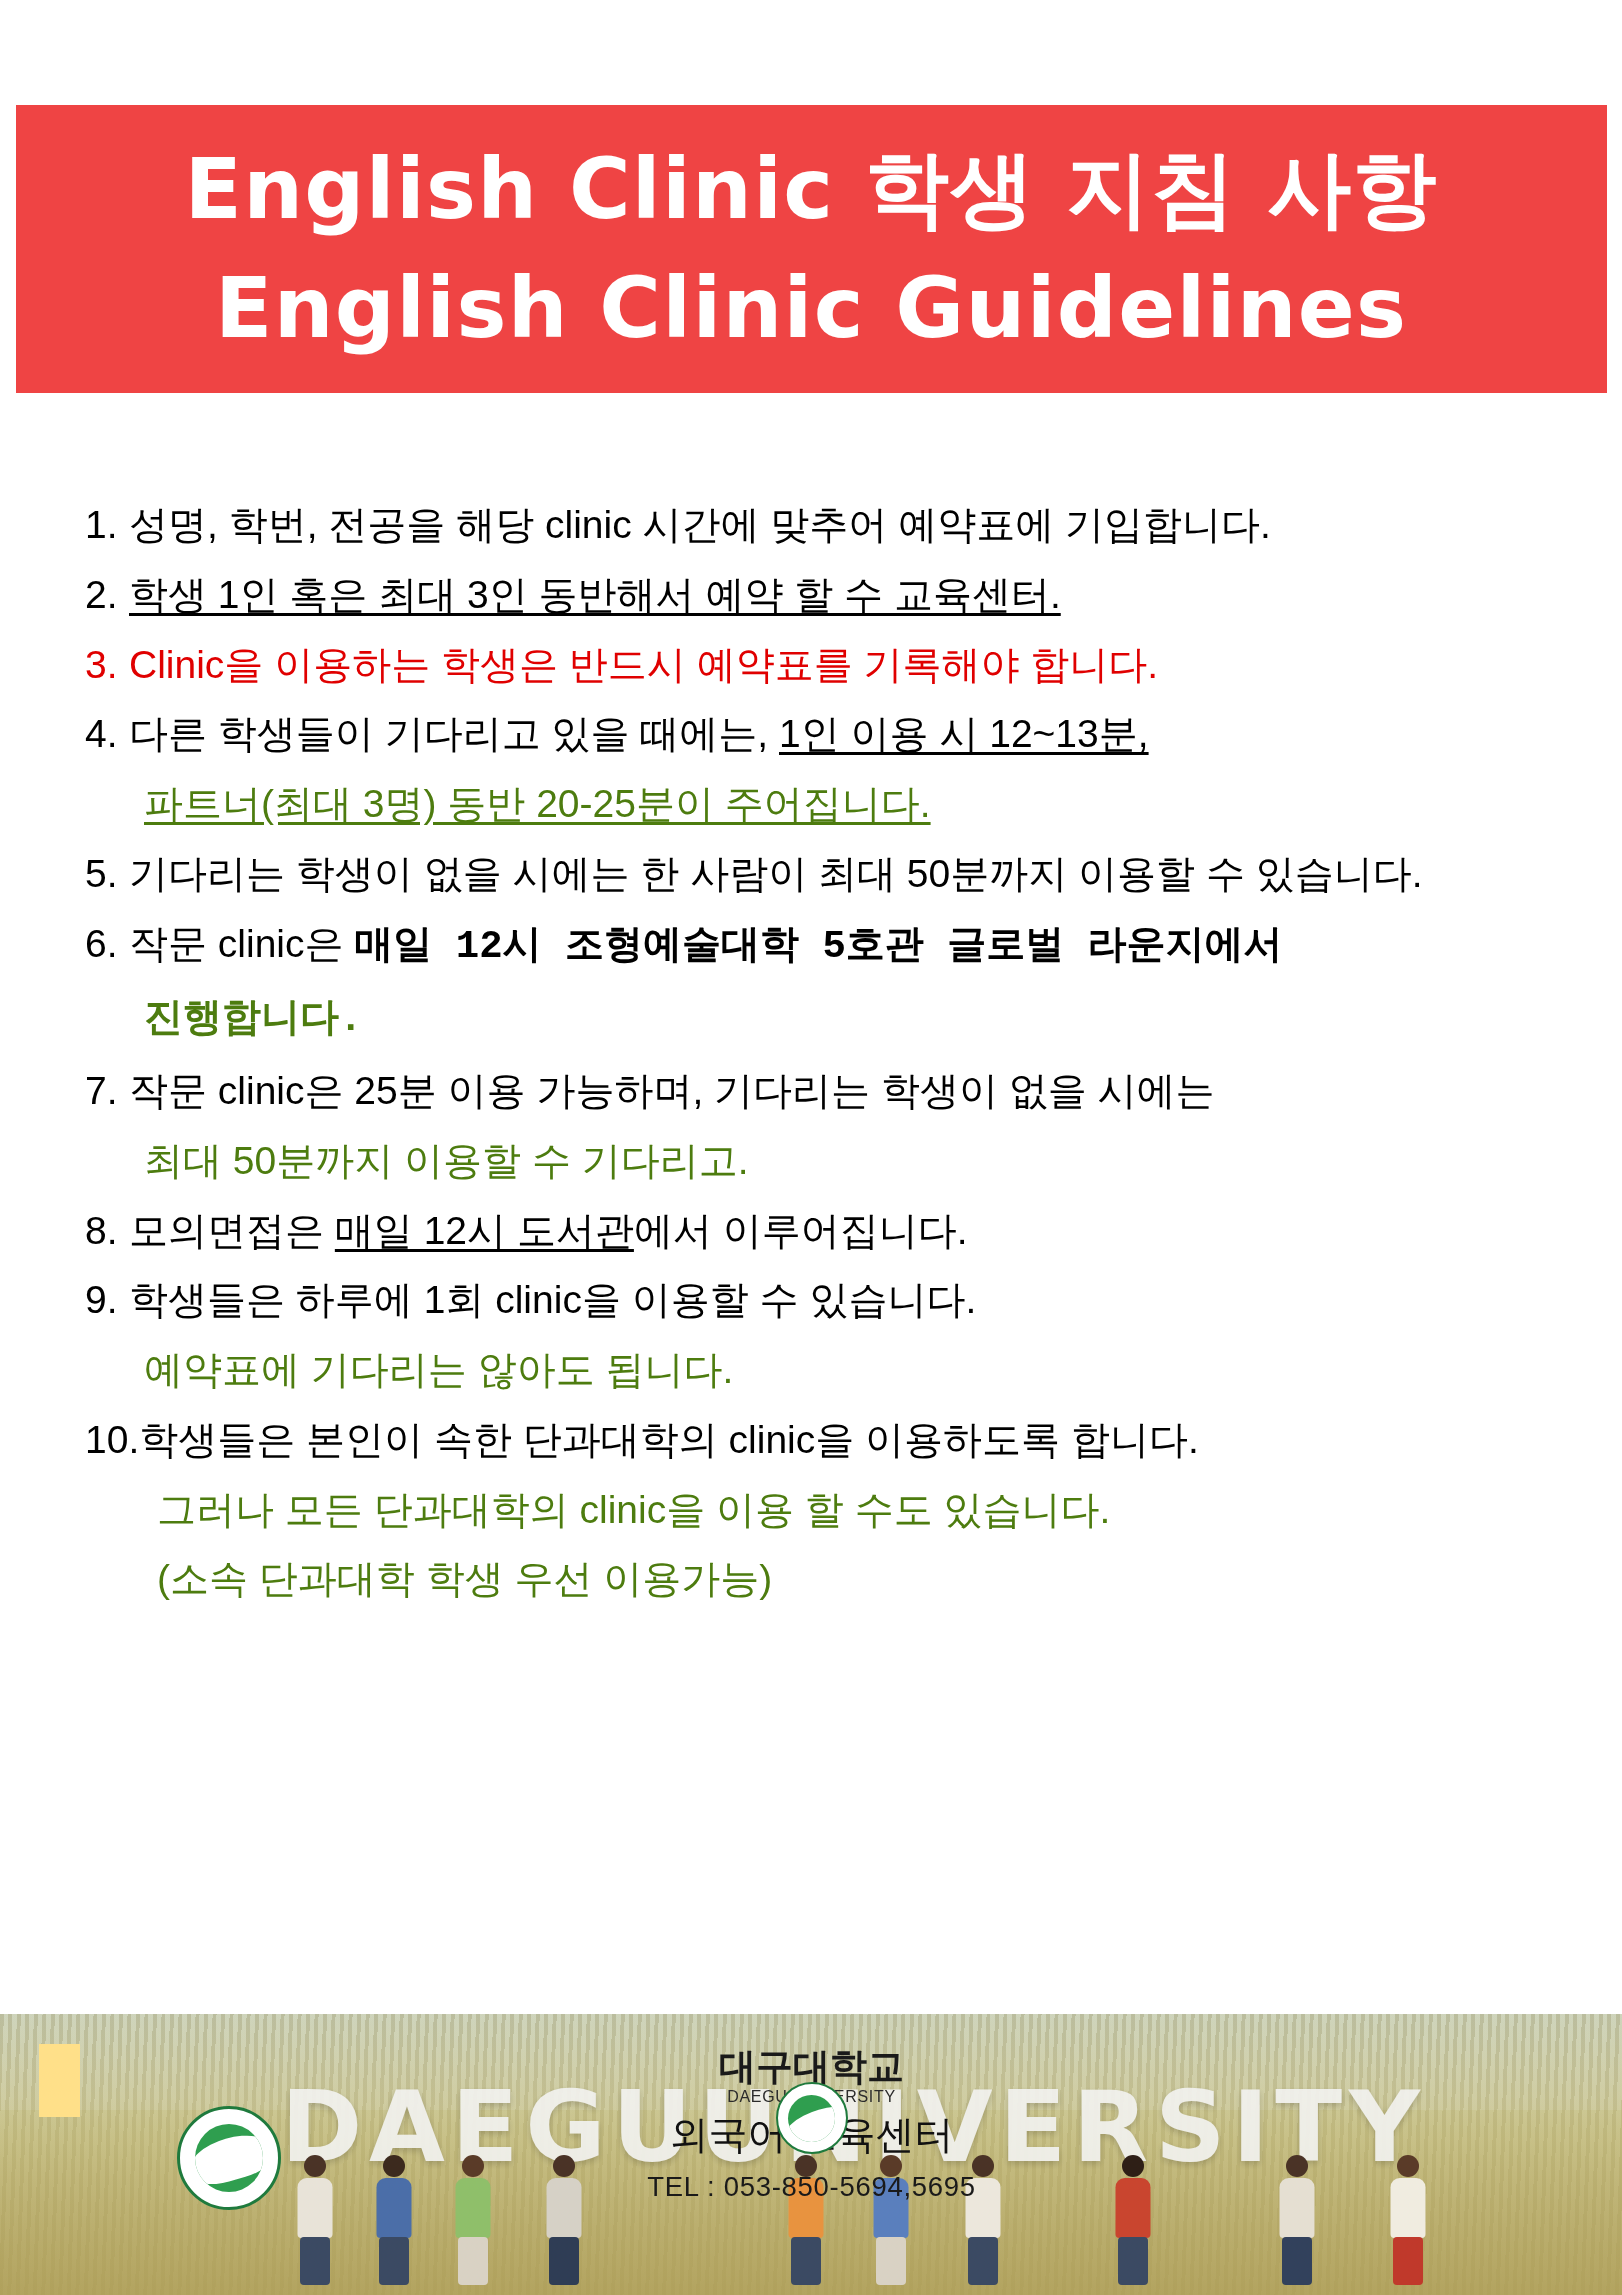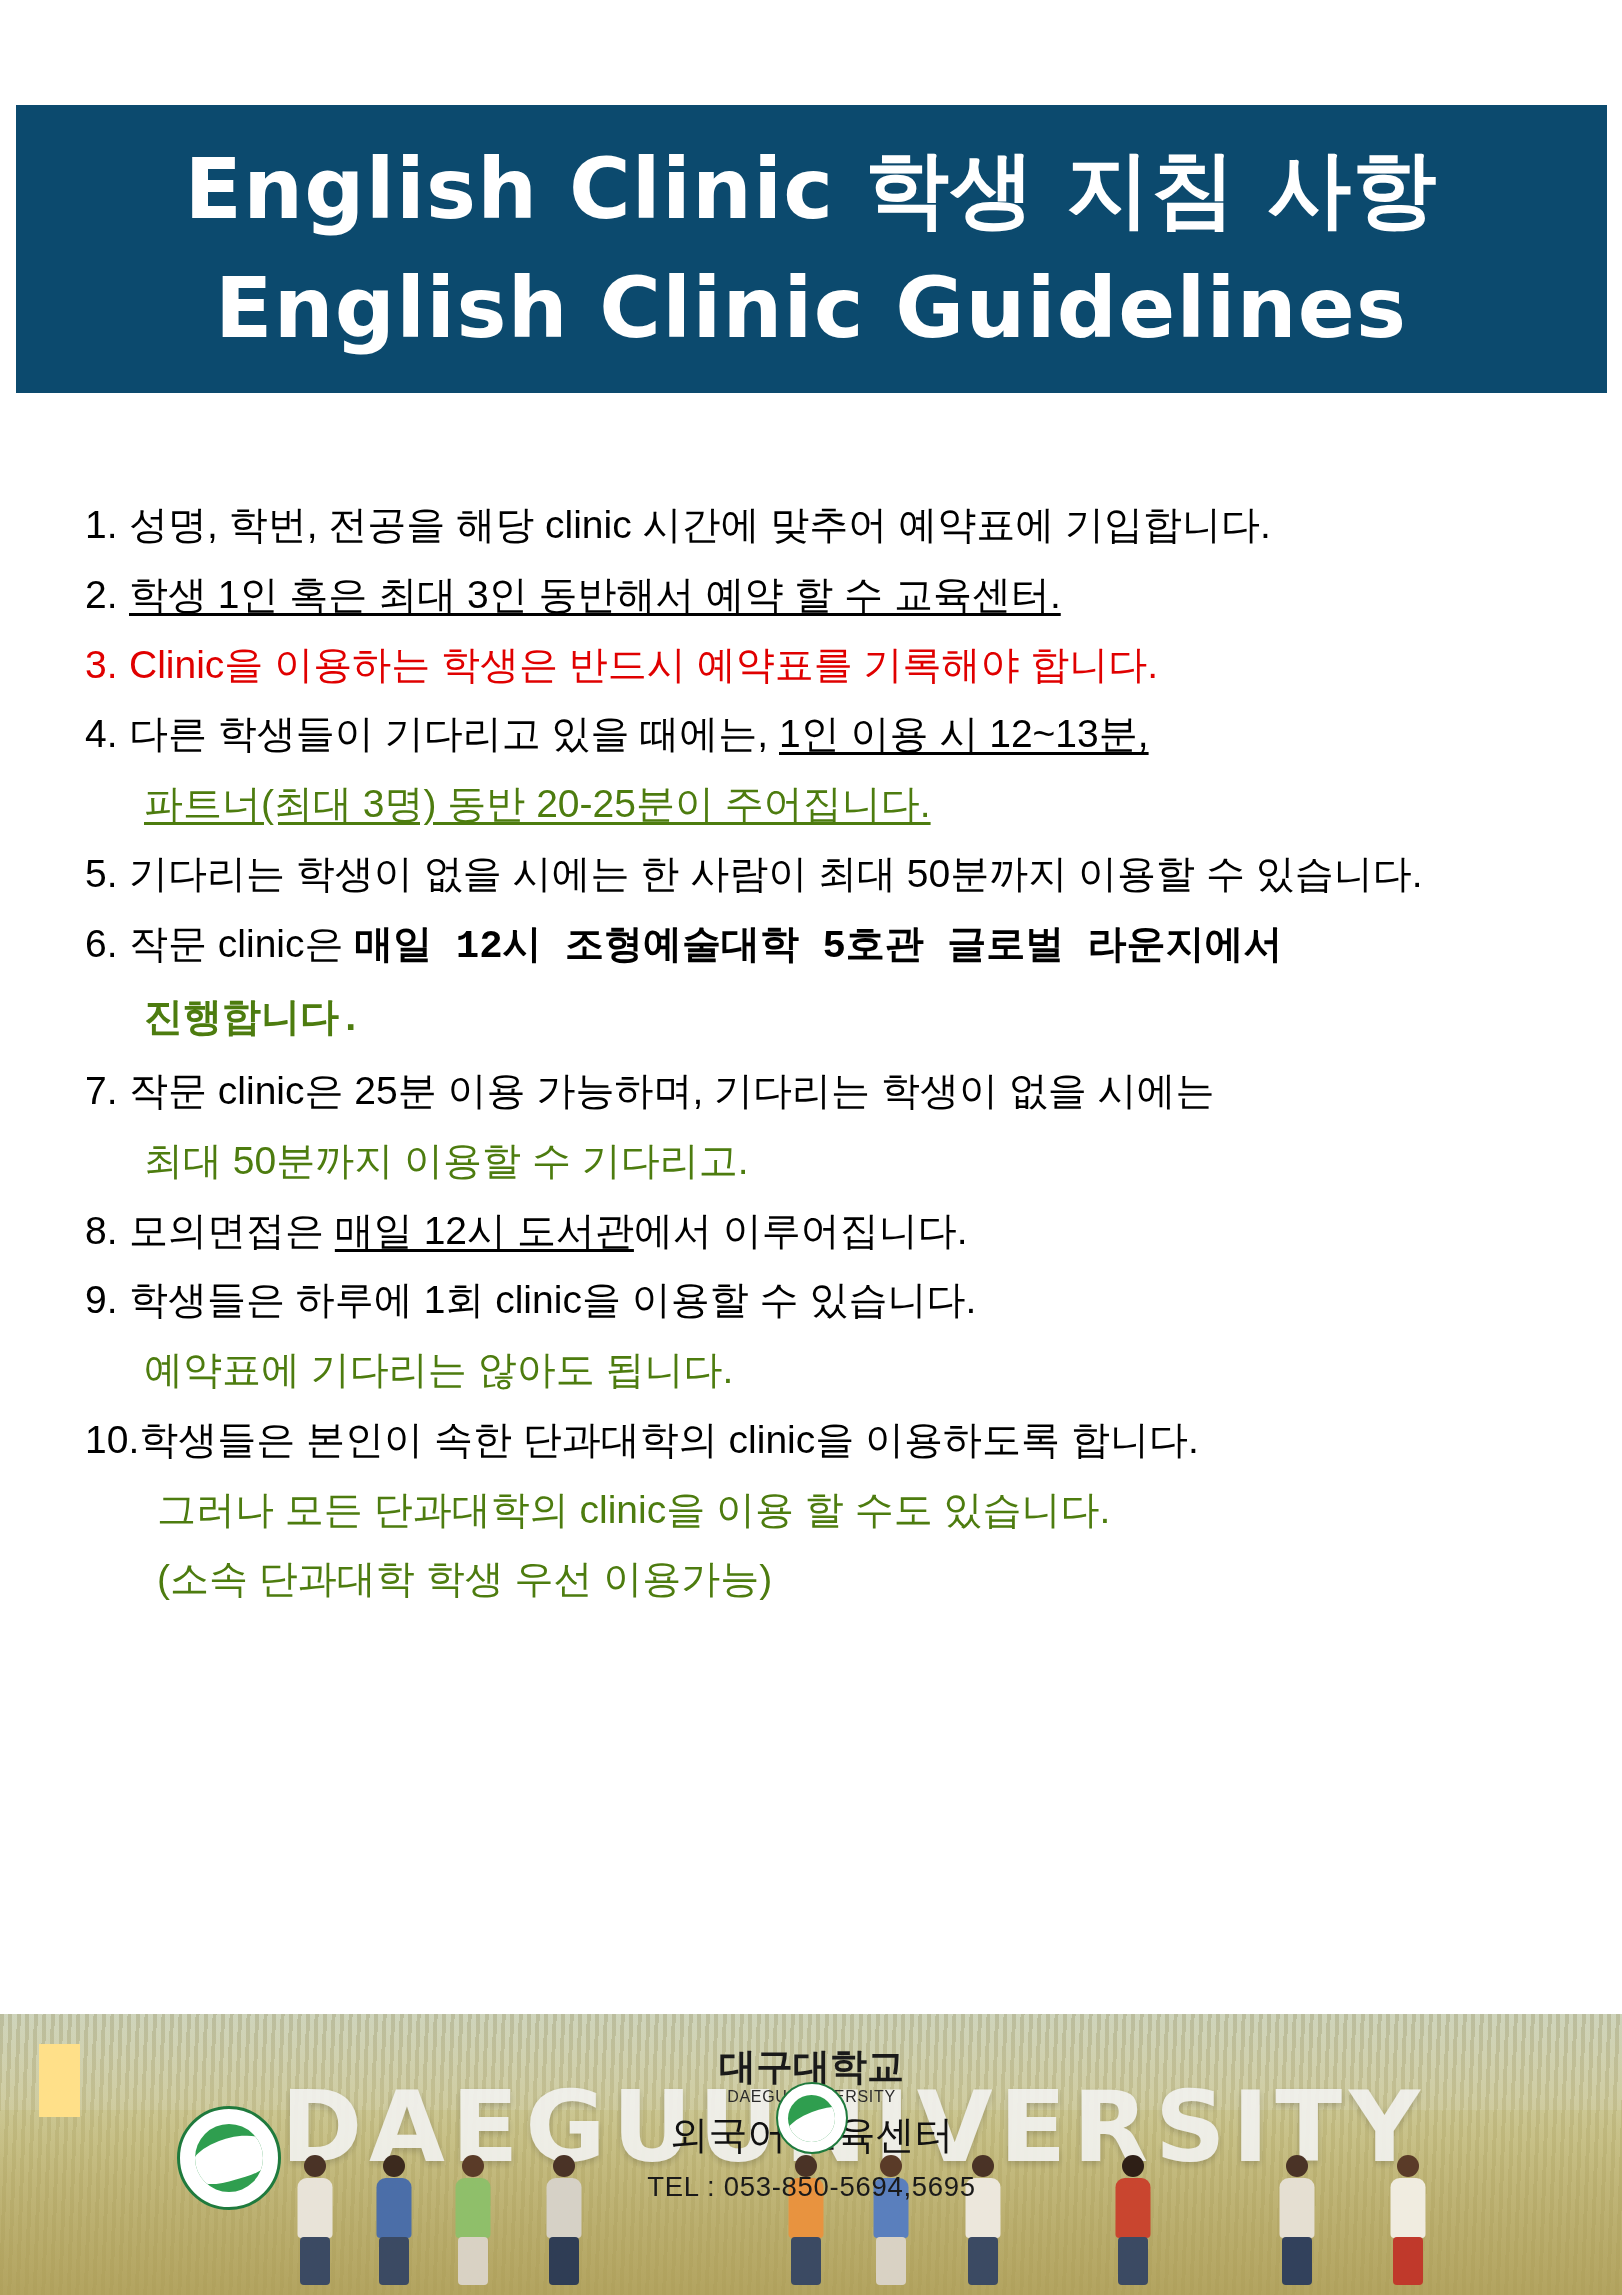--- a/index.html
+++ b/index.html
@@ -15,21 +15,21 @@
     overflow: hidden;
   }
 
   
   .banner {
     position: absolute;
     left: 15.7px;
     top: 105px;
     width: 1591px;
     height: 288px;
-    background: #0c4a6e;
+    background: #ef4444;
     display: flex;
     flex-direction: column;
     align-items: center;
     justify-content: center;
     box-sizing: border-box;
   }
   .banner-line {
     color: #ffffff;
     font-family: "DejaVu Sans", sans-serif;
     font-weight: bold;

